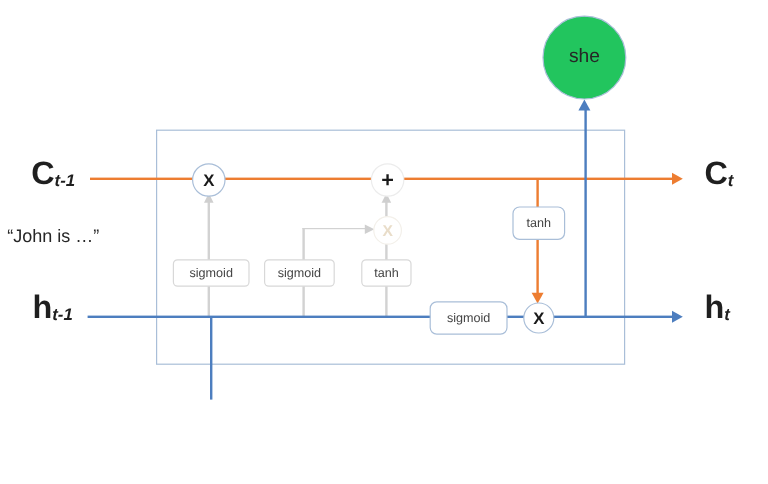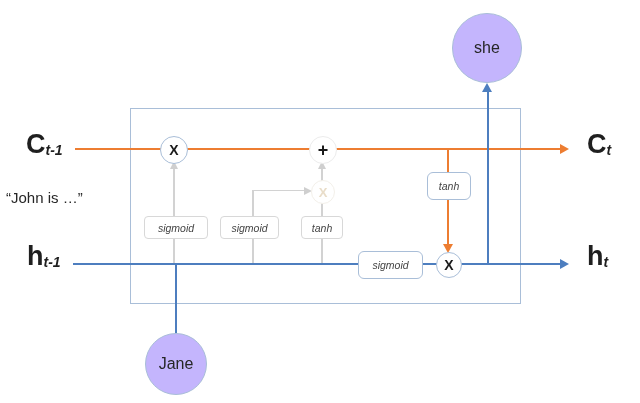--- a/index.html
+++ b/index.html
@@ -30,24 +30,24 @@
   .op{border-radius:50%;background:#ffffff;display:flex;align-items:center;justify-content:center;
       font-weight:bold;color:#1a1a1a;}
   .op-border-blue{border:1.4px solid #a9bed8;}
   .op-border-light{border:1.4px solid #ececec;}
   .op-x{font-size:14px;}
   .op-plus{font-size:18px;}
   .op-faint{border:1.2px solid #f3f0ea;color:#e9ddc9;font-size:13px;}
   
   .gate{background:#ffffff;border:1.2px solid #d8d8d8;border-radius:4px;
         display:flex;align-items:center;justify-content:center;
-        font-size:10.5px;color:#444444;font-style:italic;}
+        font-size:10.5px;color:#444444;}
   .gate-blue{border:1.2px solid #a9bed8;border-radius:6px;}
   
-  .word-circle{border:1.4px solid #a9bed8;border-radius:50%;background:#c4b5fd;
+  .word-circle{border:1.4px solid #a9bed8;border-radius:50%;background:#22c55e;
                display:flex;align-items:center;justify-content:center;font-size:16px;color:#262626;}
   
   .state-label{display:inline-flex;align-items:flex-end;font-weight:bold;color:#1f1f1f;}
   .state-label .big{font-size:27px;line-height:1;}
   .state-label .sub{font-size:14px;line-height:1;padding-bottom:1px;font-style:italic;}
   .context{font-size:15px;color:#262626;}
 </style>
 </head>
 <body>
 
@@ -105,23 +105,20 @@
   <div class="abs op op-border-light op-plus" style="left:309px;top:136px;width:26px;height:26px;">
     <span>+</span>
   </div>
   <div class="abs op op-border-blue op-x" style="left:436px;top:252px;width:24px;height:24px;">
     <span>X</span>
   </div>
 
   <div class="abs word-circle" style="left:452px;top:13px;width:68px;height:68px;">
     <span>she</span>
   </div>
-  <div class="abs word-circle" style="left:145px;top:333px;width:60px;height:60px;">
-    <span>Jane</span>
-  </div>
 
   <div class="abs state-label" style="left:26px;top:131px;">
     <span class="big">C</span>
       <span class="sub">t-1</span>
   </div>
   <div class="abs context" style="left:6px;top:173px;margin-top:16px;">“John is …”</div>
   <div class="abs state-label" style="left:27px;top:243px;">
     <span class="big">h</span>
       <span class="sub">t-1</span>
   </div>

